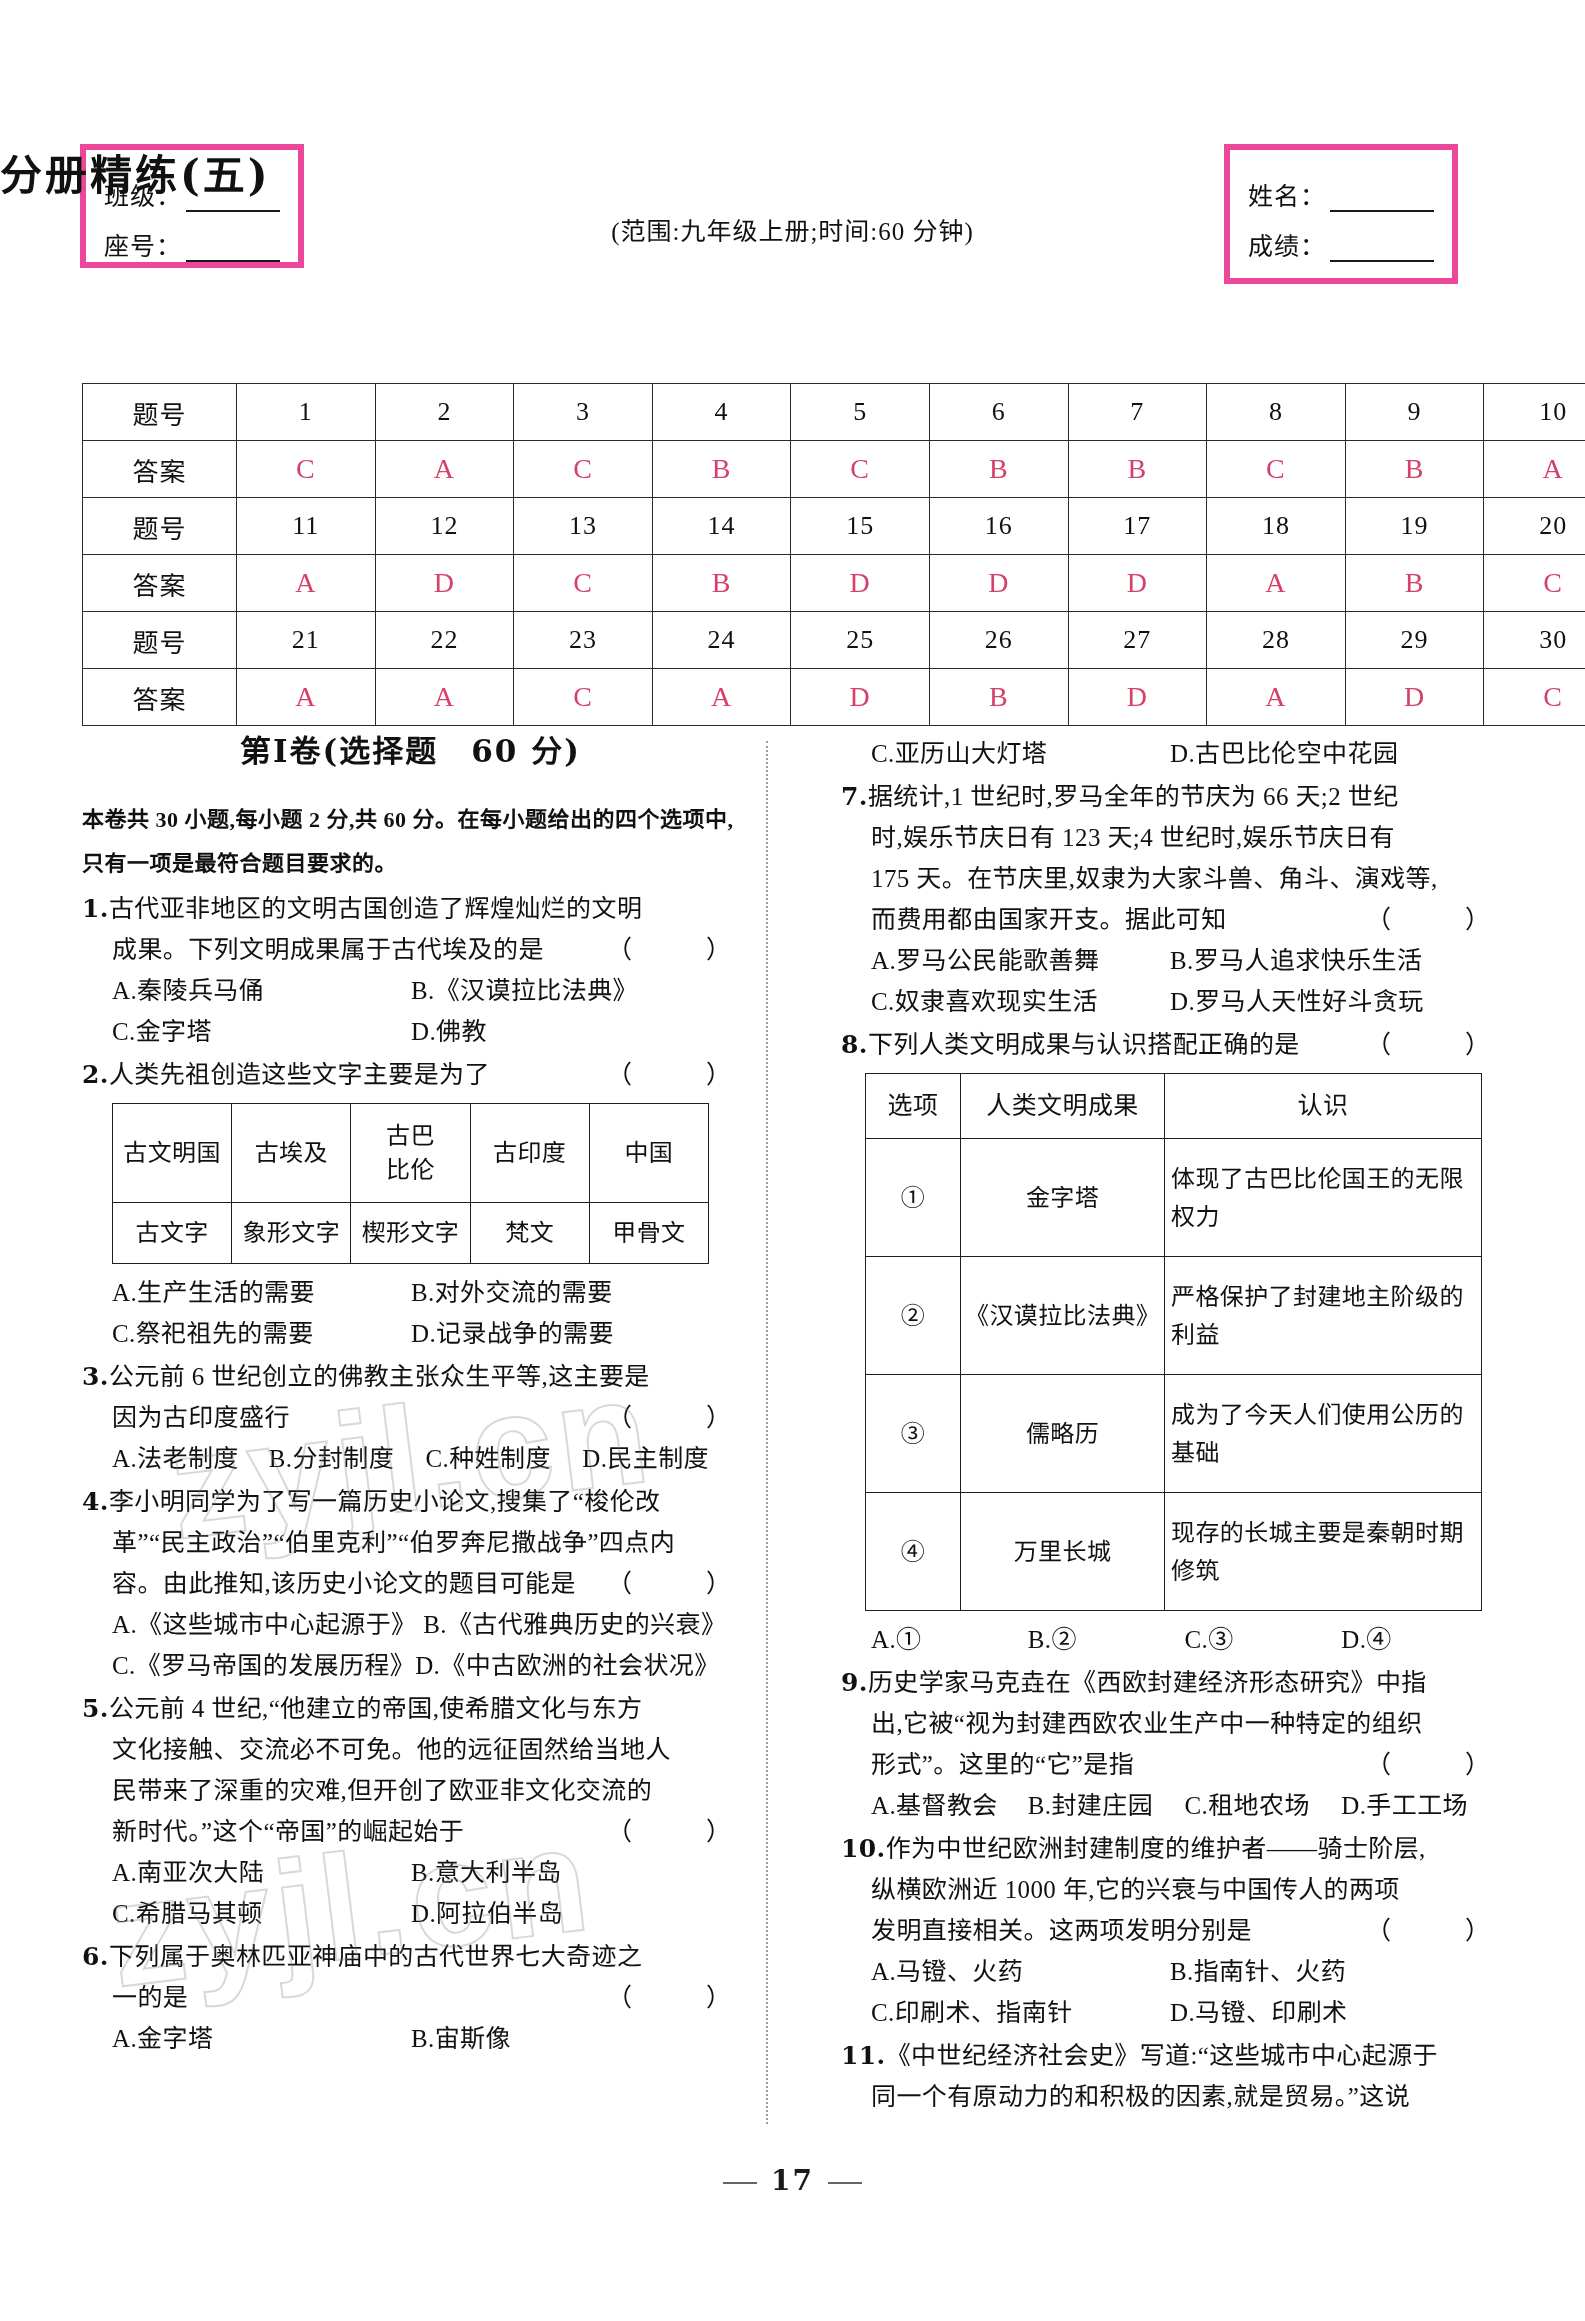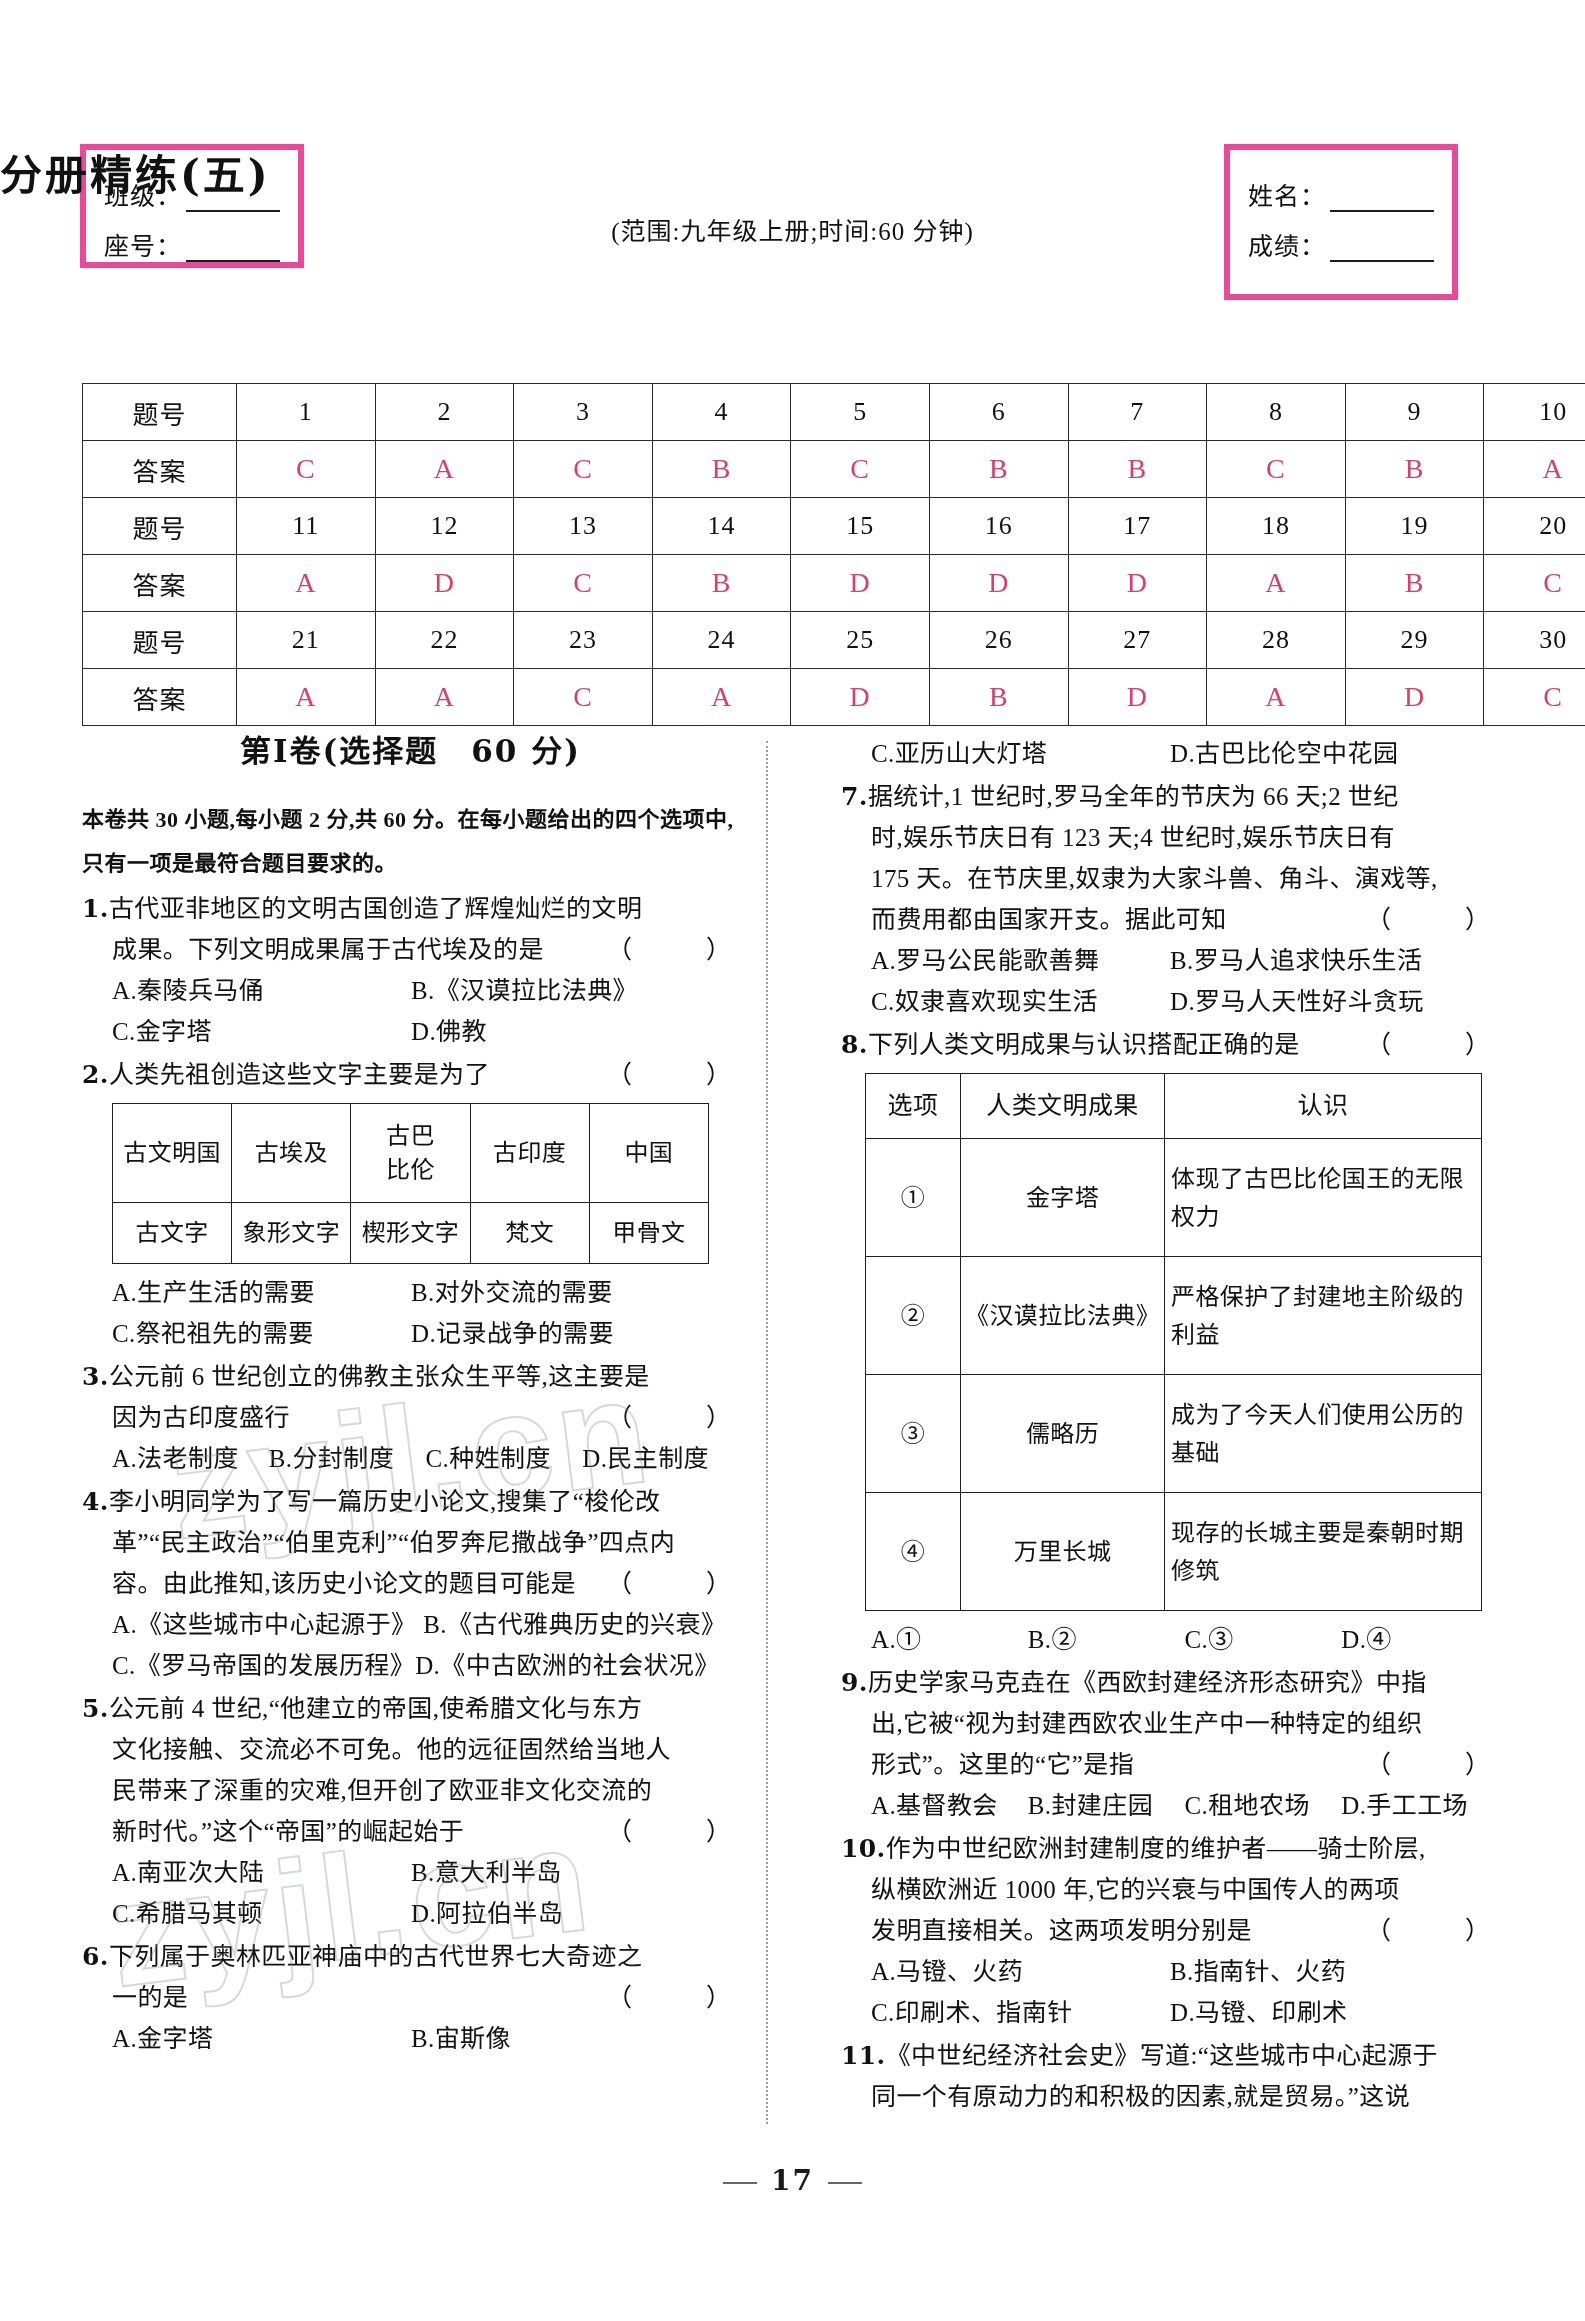--- a/index.html
+++ b/index.html
@@ -44,21 +44,21 @@
     top: 129px;
     height: 139px;
   }
   .idbox {
     position: absolute;
     border: 6px solid #ec4899;
     box-sizing: border-box;
     padding: 12px 18px 6px 18px;
   }
   .idbox.left  { left: 80px;  top: 15px; width: 224px; height: 124px; }
-  .idbox.right { left: 1224px; top: 15px; width: 234px; height: 156px; }
+  .idbox.right { left: 1224px; top: 15px; width: 234px; height: 140px; }
   .idrow {
     display: flex;
     align-items: flex-end;
     height: 50px;
     font-size: 25px;
     letter-spacing: 1px;
   }
   .idrow .lab { white-space: nowrap; }
   .idrow .rule {
     flex: 1;

